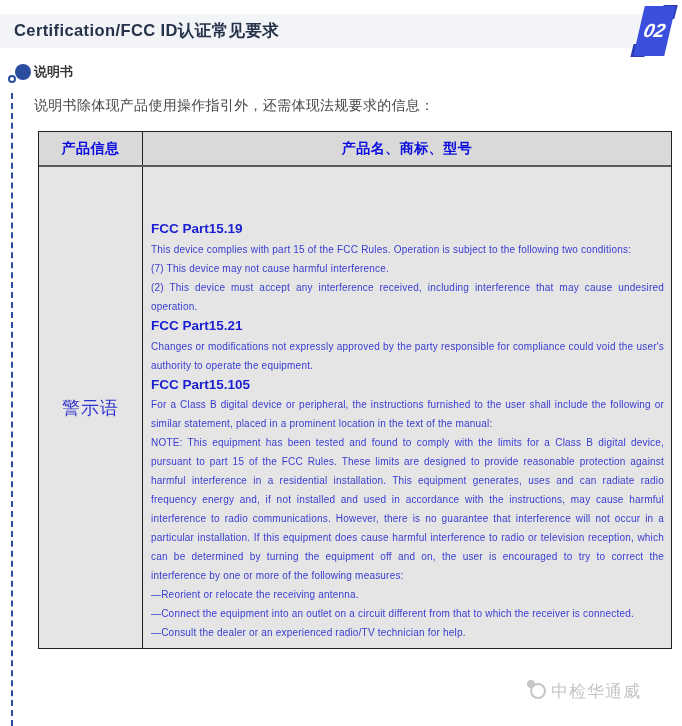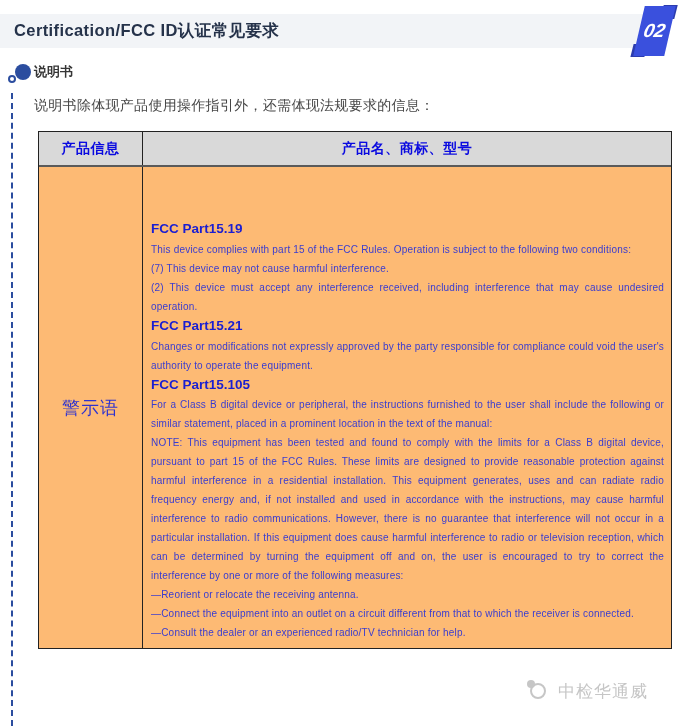--- a/index.html
+++ b/index.html
@@ -77,21 +77,21 @@
     font-size:13px;font-weight:bold;color:#363636;
   }
   .section-intro{
     position:absolute;left:34px;top:97px;
     font-size:14px;color:var(--intro-text);letter-spacing:.3px;
   }
   
   .tbl{
     position:absolute;left:38px;top:131px;width:634px;
     border:1px solid var(--border);
-    background:#fdba74;
+    background:#e5e5e5;
   }
   .tbl-header{
     display:flex;height:35px;
     background:var(--table-header-bg);
     border-bottom:2px solid #5a5a5a;
   }
   .tbl-header .c1,.tbl-body .c1{
     width:104px;flex:0 0 104px;border-right:1px solid var(--border);
     display:flex;align-items:center;justify-content:center;
   }
@@ -109,21 +109,21 @@
   .blk.heading{
     font-size:13.5px;font-weight:bold;color:var(--heading-text);
     line-height:20.8px;
   }
   .blk.para{
     font-size:10px;line-height:19px;text-align:justify;letter-spacing:.2px;
   }
   
   .watermark{
     position:absolute;left:527px;top:679px;
-    display:flex;align-items:center;gap:7px;
+    display:flex;align-items:center;gap:0;
     color:var(--watermark);
   }
   .wm-logo{position:relative;width:24px;height:24px;}
   .wm-logo .globe{
     position:absolute;left:3px;top:4px;width:16px;height:16px;border-radius:50%;
     border:2px solid var(--watermark);
   }
   .wm-logo .dot{
     position:absolute;left:0px;top:1px;width:8px;height:8px;border-radius:50%;
     background:var(--watermark);

